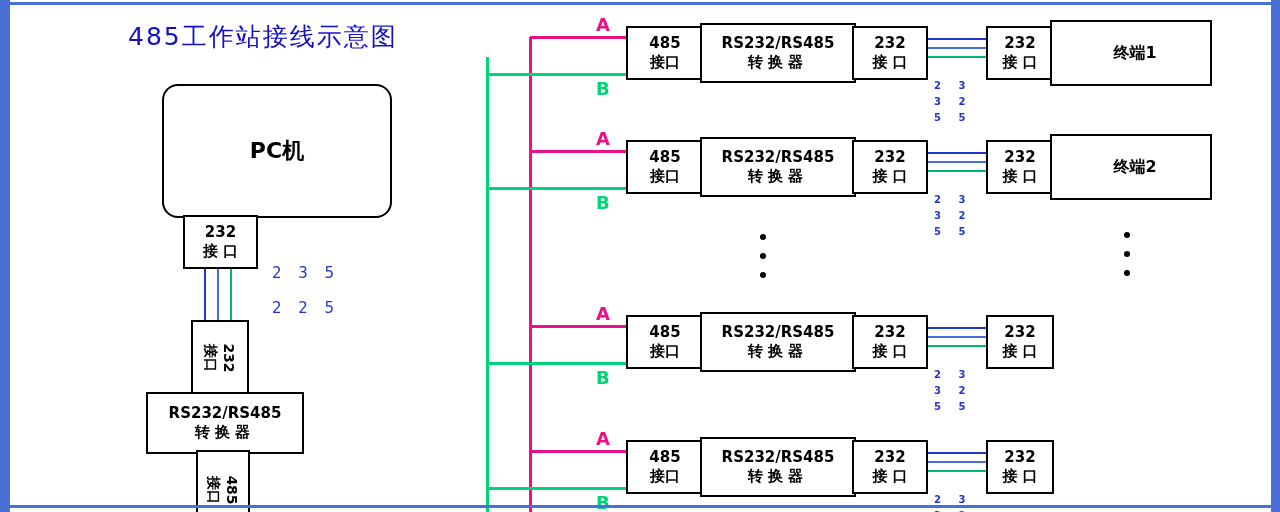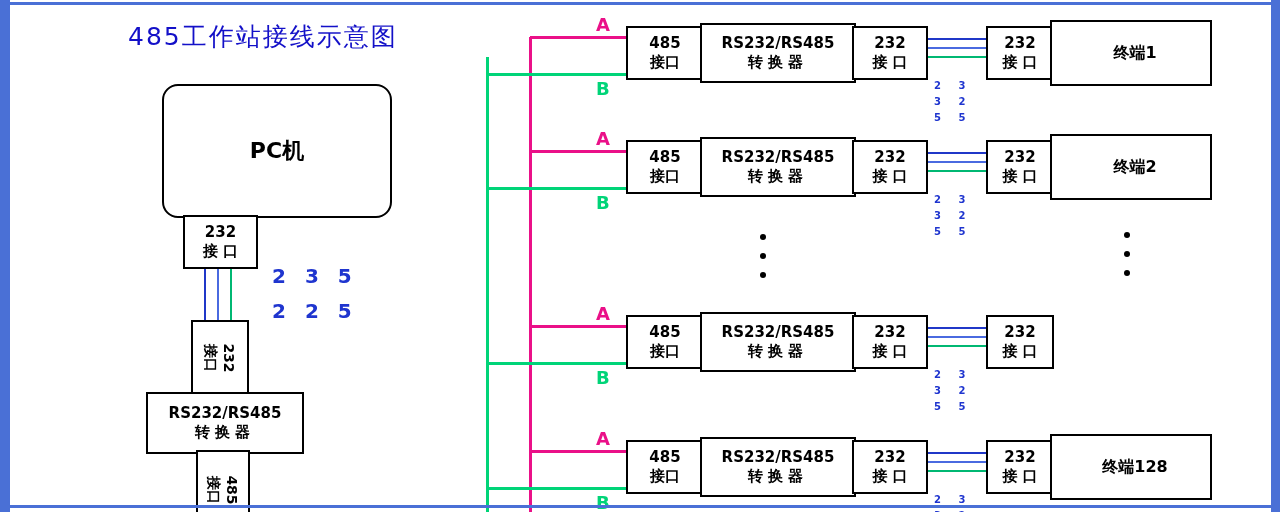--- a/index.html
+++ b/index.html
@@ -32,21 +32,21 @@
     position:absolute;left:50%;top:50%;
     transform:translate(-50%,-50%) rotate(90deg);
     text-align:center;font-weight:bold;font-size:14px;line-height:1.3;white-space:nowrap;
   }
   .cjk-spread{letter-spacing:5px;}
 
   .lwire{position:absolute;top:265px;height:55px;width:2px;z-index:1;}
   .lw1{left:204px;background:var(--wire-blue-dark,#2038c8);}
   .lw2{left:217px;background:var(--wire-blue-light,#4a6ae0);}
   .lw3{left:230px;background:var(--wire-green,#00b873);}
-  .lpin{position:absolute;z-index:2;color:var(--pin-blue,#1f35cf);font-weight:bold;font-size:20px;letter-spacing:6px;}
+  .lpin{position:absolute;z-index:2;color:var(--pin-blue,#1f35cf);font-weight:normal;font-size:15px;letter-spacing:6px;}
   .lpin-top{left:272px;top:264px;}
   .lpin-bot{left:272px;top:299px;}
 
   .vbus{position:absolute;width:3px;z-index:1;}
   .bus-a{left:529px;top:37px;height:475px;background:var(--line-a-magenta,#ea1088);}
   .bus-b{left:486px;top:57px;height:455px;background:var(--line-b-green,#00d478);}
 
   .row{position:absolute;left:0;width:1280px;height:130px;}
   .hline{position:absolute;height:3px;z-index:1;}
   .a-line{left:530px;top:22px;width:96px;background:var(--line-a-magenta,#ea1088);}
@@ -253,23 +253,20 @@
       <div>232</div>
       <div>接 口</div>
     </div>
     <div class="wire w1"></div>
     <div class="wire w2"></div>
     <div class="wire w3"></div>
     <div class="box p232r">
       <div>232</div>
       <div>接 口</div>
     </div>
-    <div class="box terminal">
-      <div>终端128</div>
-    </div>
     <div class="pins">
       <div>2 3</div>
       <div>3 2</div>
 
     </div>
   </div>
 
 </div>
 
 </body></html>

